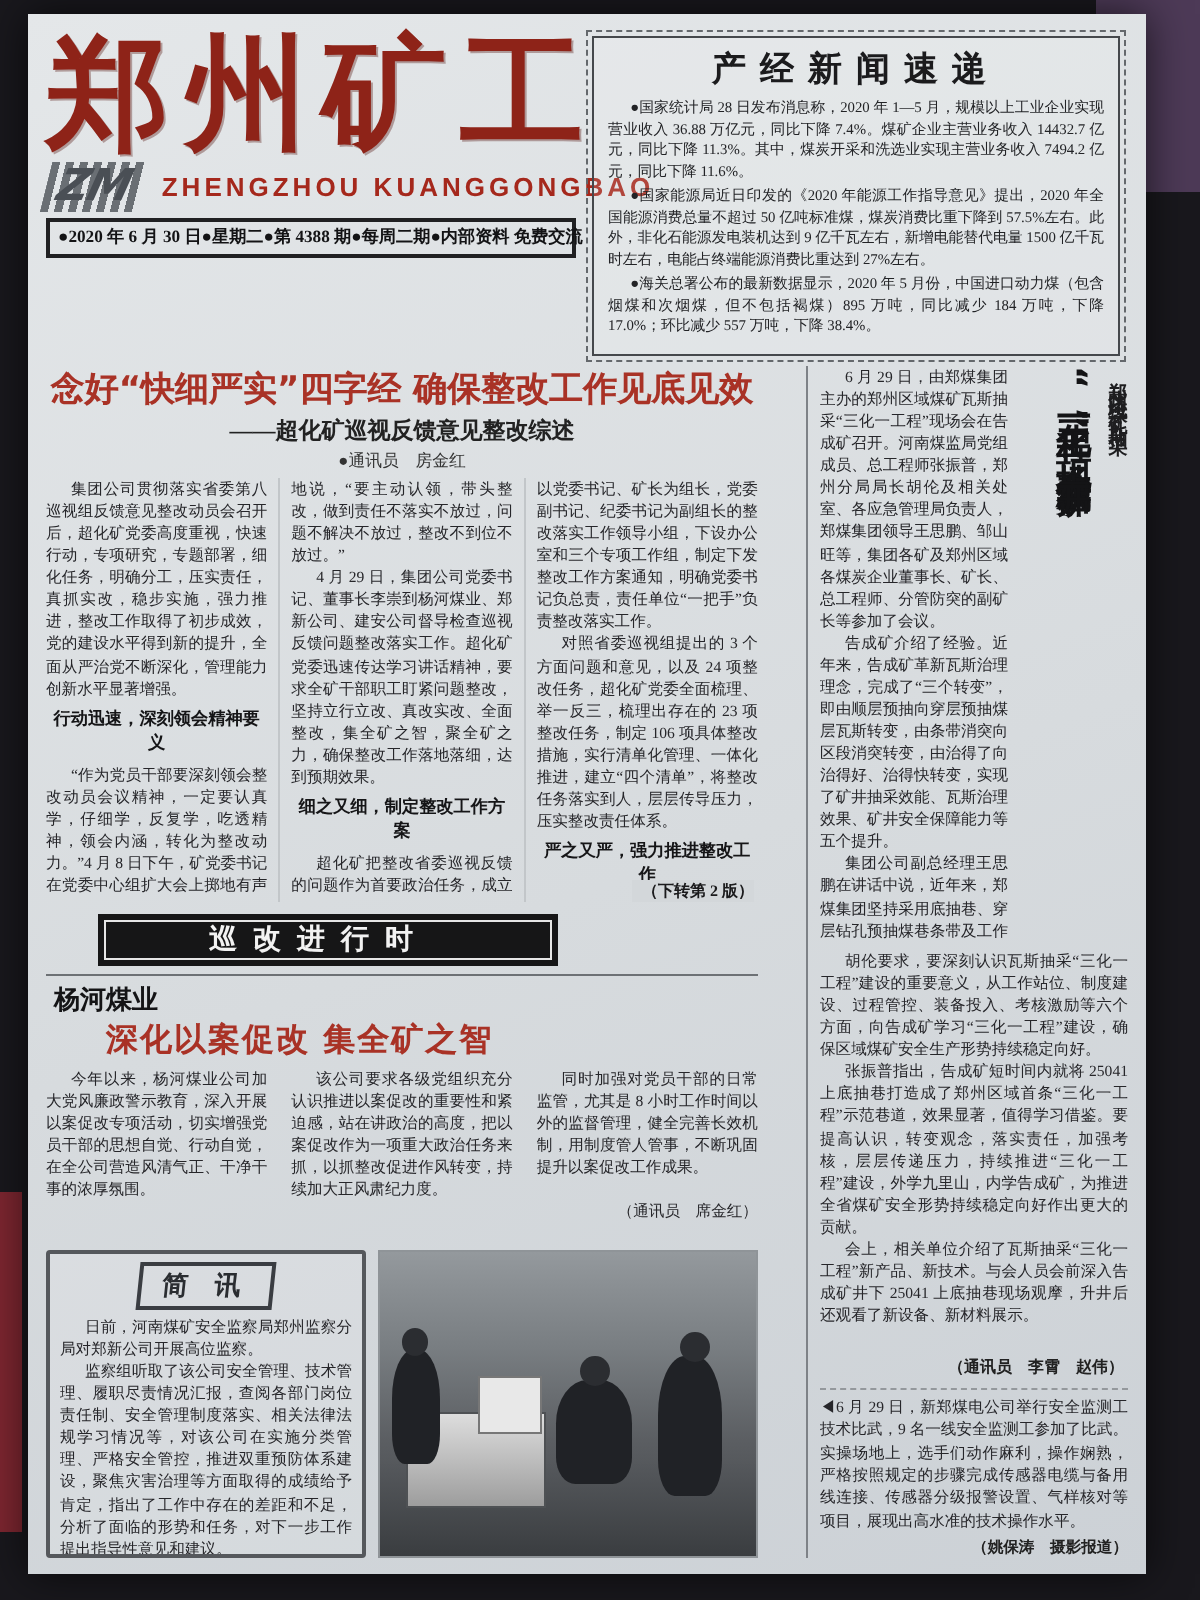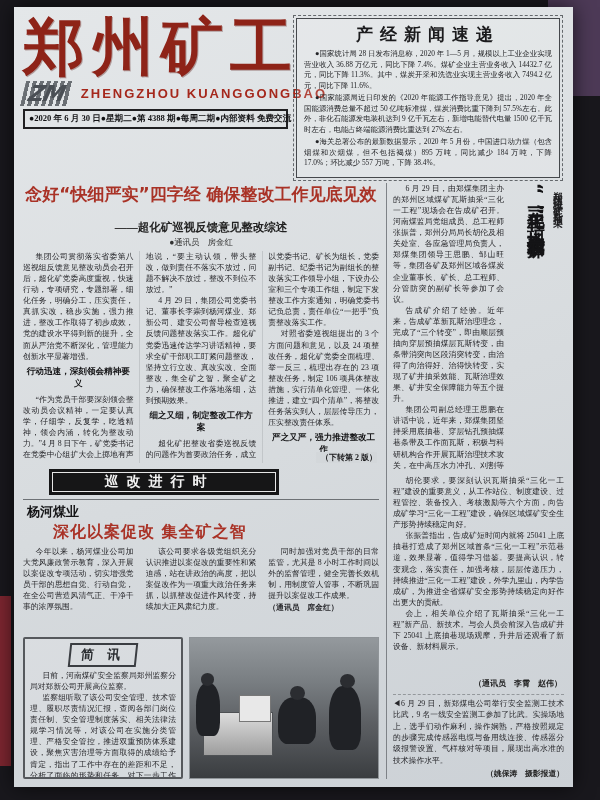--- a/index.html
+++ b/index.html
@@ -26,33 +26,33 @@
   .date-bar{border:2px solid #202022;margin-top:3px;padding:2px 4px;font-size:8.6px;font-weight:bold;
     color:#131315;white-space:nowrap;}
 
   
   .digest{width:248px;flex:none;height:150px;border:1px solid #45484c;outline:1px dashed #64686c;
     outline-offset:2px;margin:3px 4px 0 0;padding:4px 7px;overflow:hidden;background:rgba(255,255,255,.14);}
   .digest-title{text-align:center;font-size:17px;font-weight:900;letter-spacing:7px;color:#1b1b1d;margin:0 0 3px;}
   .li-text{font-size:7.4px;line-height:1.45;text-align:justify;text-indent:1.5em;color:#222326;margin:0 0 1px;}
 
   
-  .content{display:flex;flex:1;min-height:0;margin-top:5px;gap:7px;}
+  .content{display:flex;flex:1;min-height:0;margin-top:5px;gap:24px;}
   .left-col{width:356px;flex:none;display:flex;flex-direction:column;min-height:0;}
   .right-col{flex:1;min-width:0;border-left:1px solid #7e8287;padding-left:6px;display:flex;flex-direction:column;min-height:0;}
 
   .main-headline{color:#a93226;font-size:17px;font-weight:900;text-align:center;white-space:nowrap;
     font-family:"DejaVu Sans",sans-serif;letter-spacing:0;}
-  .main-sub{text-align:center;font-size:11.5px;font-weight:bold;color:#222;margin-top:14px;}
+  .main-sub{text-align:center;font-size:11.5px;font-weight:bold;color:#222;margin-top:2px;}
   .main-byline{text-align:center;font-size:8.4px;color:#333;margin:2px 0 3px;font-family:Liberation Mono, monospace;}
   .cols-wrap{position:relative;}
   .cols3{height:212px;column-count:3;column-gap:12px;column-rule:1px solid #c2c6c9;overflow:hidden;}
   .body-p{font-size:7.8px;line-height:1.42;text-align:justify;text-indent:1.6em;color:#26262a;margin:0;}
   .sub-head{font-size:8.6px;font-weight:900;text-align:center;margin:4px 0;color:#151517;}
-  .sig-p{font-size:7.8px;font-weight:bold;color:#26262a;margin:1px 0;}
+  .sig-p{font-size:7.8px;text-align:right;font-weight:normal;color:#26262a;margin:11px 0;}
   .turn-note{position:absolute;right:2px;bottom:0;font-size:8px;font-weight:bold;color:#1a1a1c;
     background:#d3d7da;padding-left:5px;}
 
   .banner{width:205px;margin:6px 0 4px 26px;background:#161617;color:#f2f2f2;text-align:center;
     font-size:14px;font-weight:900;letter-spacing:8px;padding:4px 17px 4px 8px;outline:1px solid #e6e6e6;outline-offset:-4px;}
 
   .yanghe{border-top:1px solid #6d7175;padding-top:3px;}
   .yh-kicker{font-size:13px;font-weight:900;color:#141416;margin-left:4px;}
   .yh-headline{color:#a93226;font-size:16px;font-weight:900;margin:1px 0 3px 30px;letter-spacing:1px;
     white-space:nowrap;font-family:"DejaVu Sans",sans-serif;}

